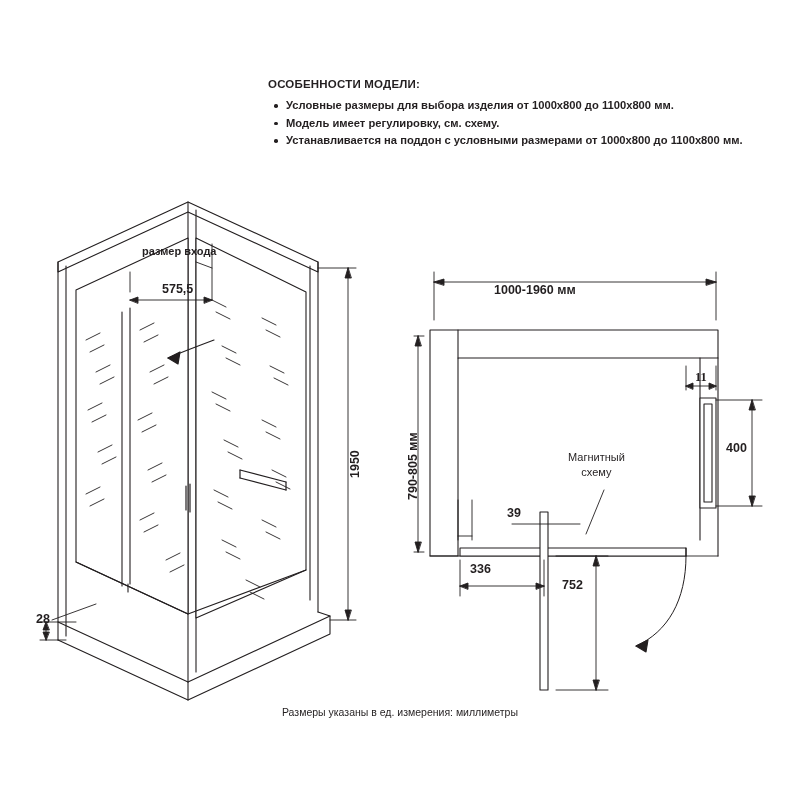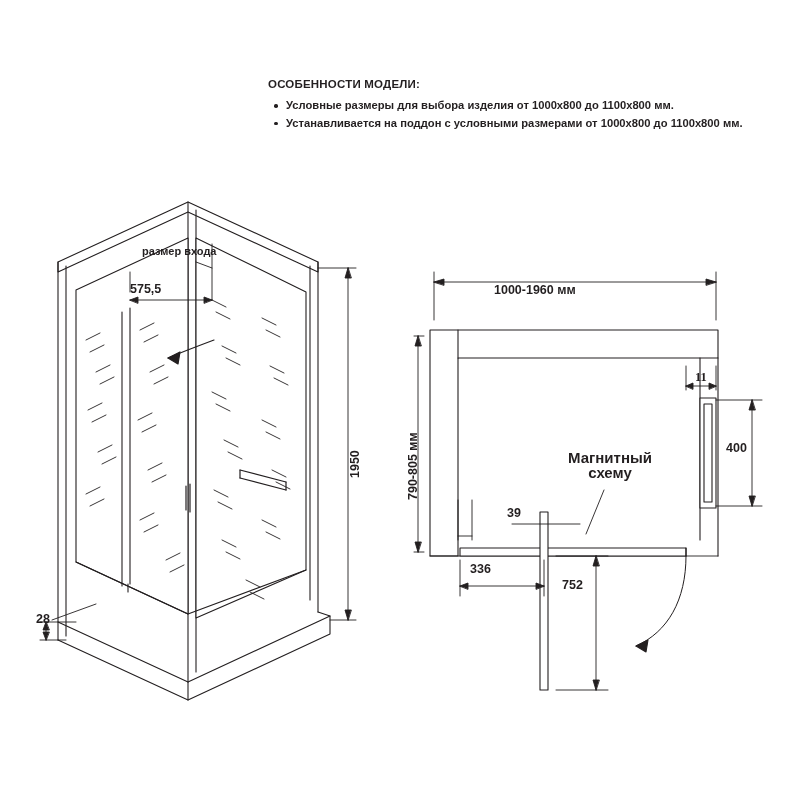--- a/index.html
+++ b/index.html
@@ -50,21 +50,21 @@
     transform:rotate(-90deg);
   }
   .label-entry{
     position:absolute;
     font-size:11px;font-weight:bold;color:#231f20;
     white-space:nowrap;
     text-align:center;
   }
   .magnet{
     position:absolute;
-    font-size:15px;font-weight:bold;color:#231f20;
+    font-size:11px;font-weight:normal;color:#231f20;
     text-align:center;line-height:15px;
     white-space:nowrap;
   }
   .footnote{
     position:absolute;
     left:0;right:0;top:706px;
     text-align:center;
     font-size:10.5px;color:#231f20;
   }
   svg{position:absolute;left:0;top:0;}
@@ -72,20 +72,23 @@
 </head>
 <body>
 
 <div class="page">
 
   <div class="features">
     <div class="features-title">ОСОБЕННОСТИ МОДЕЛИ:</div>
     <ul>
       <li>
         <span>Условные размеры для выбора изделия </span><span class="light">от 1000х800 до 1100х800 мм.</span>
+      </li>
+      <li>
+        <span>Модель имеет регулировку,  см.  схему.</span><span class="light"></span>
       </li>
       <li>
         <span>Устанавливается на поддон с условными размерами </span><span class="light">от 1000х800 до 1100х800 мм.</span>
       </li>
     </ul>
   </div>
 
   <svg width="800" height="800" viewBox="0 0 800 800">
     <g fill="none" stroke="#231f20" stroke-width="1.1" stroke-linejoin="round" stroke-linecap="round">
 
@@ -296,35 +299,36 @@
       </g>
 
       <g stroke-width="0.9">
         <path d="M604 490 L586 534"></path>
       </g>
 
     </g>
   </svg>
 
   <div class="label-entry" style="left:142px;top:245px;">размер входа</div>
-  <div class="dim" style="left:130px;top:282px;">575,5</div>
+  <div class="dim" style="left:162px;top:282px;">575,5</div>
 
   <div class="dim vert" style="left:348px;top:478px;">1950</div>
 
   <div class="dim" style="left:36px;top:612px;">28</div>
 
   <div class="dim" style="left:494px;top:283px;">1000-1960 мм</div>
 
   <div class="dim vert" style="left:406px;top:500px;">790-805 мм</div>
 
   <div class="dim" style="left:695px;top:370px;font-family:Liberation Serif, serif;">11</div>
   <div class="dim" style="left:726px;top:441px;">400</div>
   <div class="dim" style="left:474px;top:506px;padding-left:33px;">39</div>
   <div class="dim" style="left:470px;top:562px;">336</div>
   <div class="dim" style="left:562px;top:578px;">752</div>
 
   <div class="magnet" style="left:568px;top:450px;">
     <span>Магнитный</span><br>
     <span>схему</span>
   </div>
 
+  <div class="footnote">Размеры указаны в ед. измерения: миллиметры</div>
 
 </div>
 
 </body></html>

